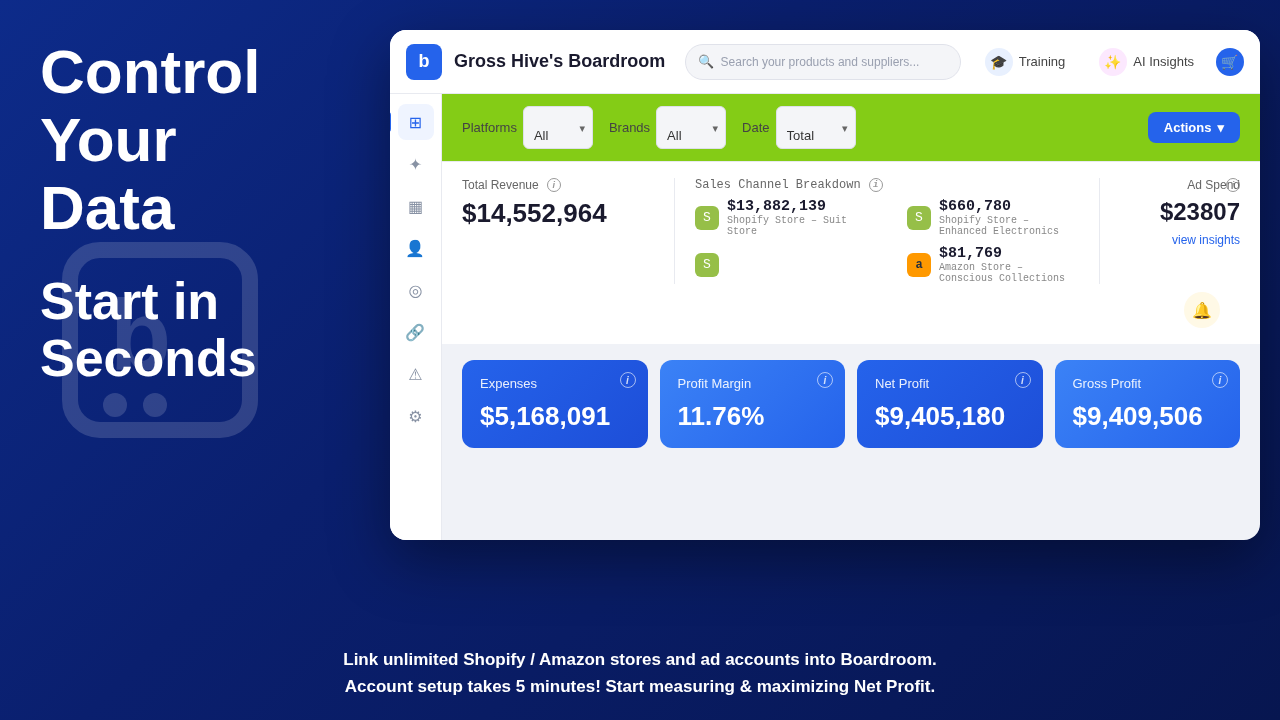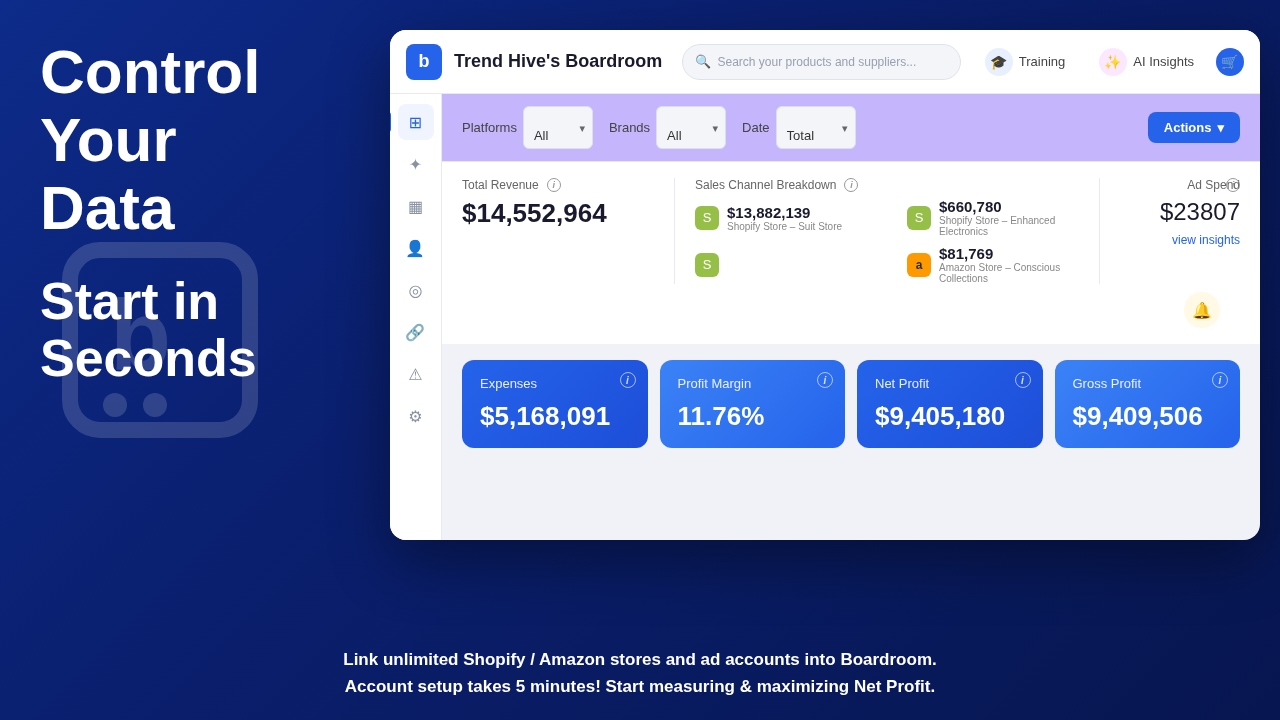--- a/index.html
+++ b/index.html
@@ -196,21 +196,21 @@
 
     
     .content {
       flex: 1;
       overflow-y: auto;
       padding: 0;
     }
 
     
     .filter-bar {
-      background: #c4b5fd;
+      background: #84cc16;
       padding: 12px 20px;
       display: flex;
       align-items: center;
       gap: 16px;
       border-bottom: 1px solid #e8eaf0;
     }
     .filter-group {
       display: flex;
       align-items: center;
       gap: 6px;
@@ -295,20 +295,21 @@
     }
     .metric-value {
       font-size: 26px;
       font-weight: 700;
       color: #1a1a2e;
     }
 
     
     .channels-block {
       flex: 2;
+      font-family: Liberation Mono, monospace;
     }
     .channels-grid {
       display: grid;
       grid-template-columns: 1fr 1fr;
       gap: 8px 40px;
       margin-top: 4px;
     }
     .channel-item {
       display: flex;
       align-items: center;
@@ -341,21 +342,21 @@
       top: 0;
       right: 0;
     }
     .ad-spend-title {
       font-size: 12px;
       color: #666;
       margin-bottom: 6px;
     }
     .ad-spend-value {
       font-size: 24px;
-      font-weight: 400;
+      font-weight: 700;
       color: #1a1a2e;
       margin-bottom: 4px;
     }
     .view-insights {
       font-size: 12px;
       color: #2563eb;
       cursor: pointer;
       text-decoration: none;
     }
 
@@ -443,21 +444,21 @@
   <div>Link unlimited Shopify / Amazon stores and ad accounts into Boardroom.</div>
   <div>Account setup takes 5 minutes! Start measuring &amp; maximizing Net Profit.</div>
 </div>
 
 <div class="dashboard-window">
 
   <div class="top-bar">
     <div class="logo-icon">
       <span>b</span>
     </div>
-    <span class="app-title">Trend Hive's Boardroom</span>
+    <span class="app-title">Gross Hive's Boardroom</span>
     <div class="search-bar">
       <span class="search-icon-s">🔍</span>
       <span class="search-text">Search your products and suppliers...</span>
     </div>
     <div class="nav-actions">
       <div class="nav-btn">
         <div class="nav-btn-icon training-icon-bg">🎓</div>
         <span>Training</span>
       </div>
       <div class="nav-btn">

